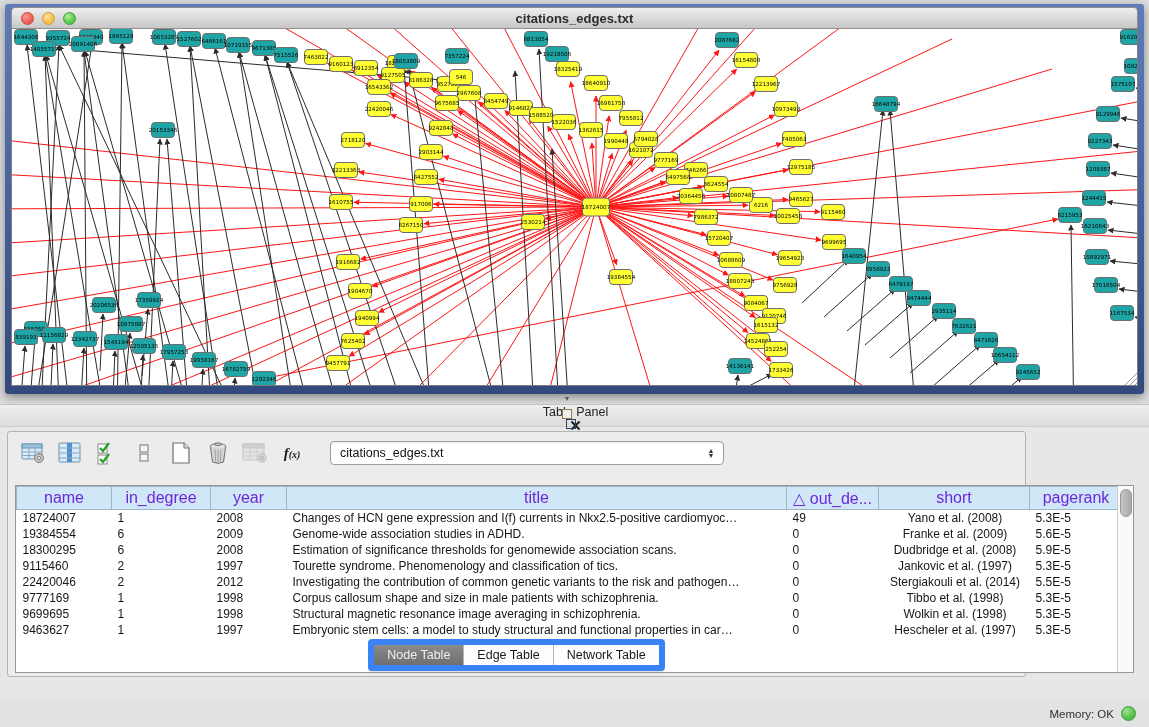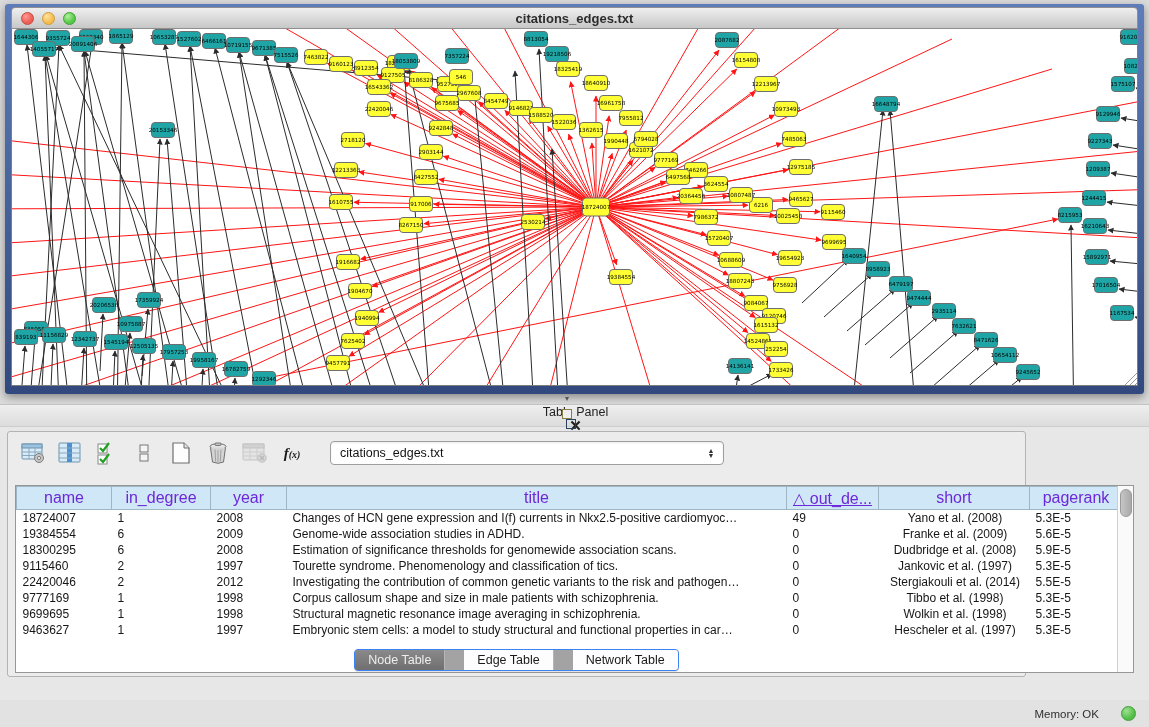--- a/index.html
+++ b/index.html
@@ -56,28 +56,28 @@
   table.grid{border-collapse:collapse;table-layout:fixed;width:1104px;font-size:12px;color:#161616;}
   table.grid th{height:20px;background:linear-gradient(#dcEcf8,#c9e3f4);background:#cfe7f6;border:1px solid #9fb6c4;
     font-weight:400;font-size:16px;color:#6d28d9;overflow:hidden;white-space:nowrap;}
   table.grid td{height:16px;line-height:16px;padding:0 4px 0 6px;overflow:hidden;white-space:nowrap;text-overflow:clip;}
   td.center{text-align:center;margin-top:11px;}
   .vscroll{position:absolute;right:0;top:0;width:15px;height:100%;background:#fafafa;border-left:1px solid #cfcfcf;}
   .vthumb{position:absolute;left:2px;top:3px;width:10px;height:26px;border-radius:6px;background:linear-gradient(90deg,#c6c6c6,#a9a9a9);border:1px solid #9a9a9a;}
 
   
   .tabs{position:absolute;left:0;right:0;bottom:5px;display:flex;justify-content:center;}
-  .seg{display:flex;border:1px solid #3b82f6;border-radius:4px;overflow:hidden;background:#a3a3a3;box-shadow:0 1px 1px rgba(0,0,0,.12);gap:19px;}
+  .seg{display:flex;border:6px solid #3b82f6;border-radius:4px;overflow:hidden;background:#404040;box-shadow:0 1px 1px rgba(0,0,0,.12);}
   .seg .tab{padding:3px 13px;font-size:12.5px;color:#1a1a1a;background:#fdfdfd;border:none;border-right:1px solid #b5b5b5;}
   .seg .tab:last-child{border-right:none;}
   .seg .tab.sel{background:linear-gradient(#8a8a8a,#6f6f6f);color:#eeeeee;}
 
   
   .statusbar{position:absolute;left:0;bottom:0;width:100%;height:27px;display:flex;align-items:center;
-    justify-content:flex-end;gap:22px;padding-right:13px;box-sizing:border-box;background:#e2e2e2;font-size:11.5px;color:#303030;}
+    justify-content:flex-end;gap:7px;padding-right:13px;box-sizing:border-box;background:#e2e2e2;font-size:11.5px;color:#303030;}
   .memdot{width:13px;height:13px;border-radius:50%;background:radial-gradient(circle at 35% 30%,#9fe08f,#4fbf46 65%);border:1px solid #449a3c;}
 </style>
 </head>
 <body>
 
 <div class="app">
 
   <div class="graph-window">
     <div class="titlebar">
       <div class="traffic">
@@ -851,21 +851,21 @@
       </div>
 
       <div class="table-box">
         <table class="grid" id="grid">
             <thead>
               <tr>
                 <th style="width: 92px;">name</th>
                 <th style="width: 96px;">in_degree</th>
                 <th style="width: 73px;">year</th>
                 <th style="width: 497px;">title</th>
-                <th style="width: 89px; text-decoration: underline;">△ out_de...</th>
+                <th style="width: 89px;">△ out_de...</th>
                 <th style="width: 148px;">short</th>
                 <th style="width: 90px;">pagerank</th>
               </tr>
             </thead>
             <tbody>
               <tr>
                 <td>18724007</td>
                 <td>1</td>
                 <td>2008</td>
                 <td>Changes of HCN gene expression and I(f) currents in Nkx2.5-positive cardiomyoc…</td>

